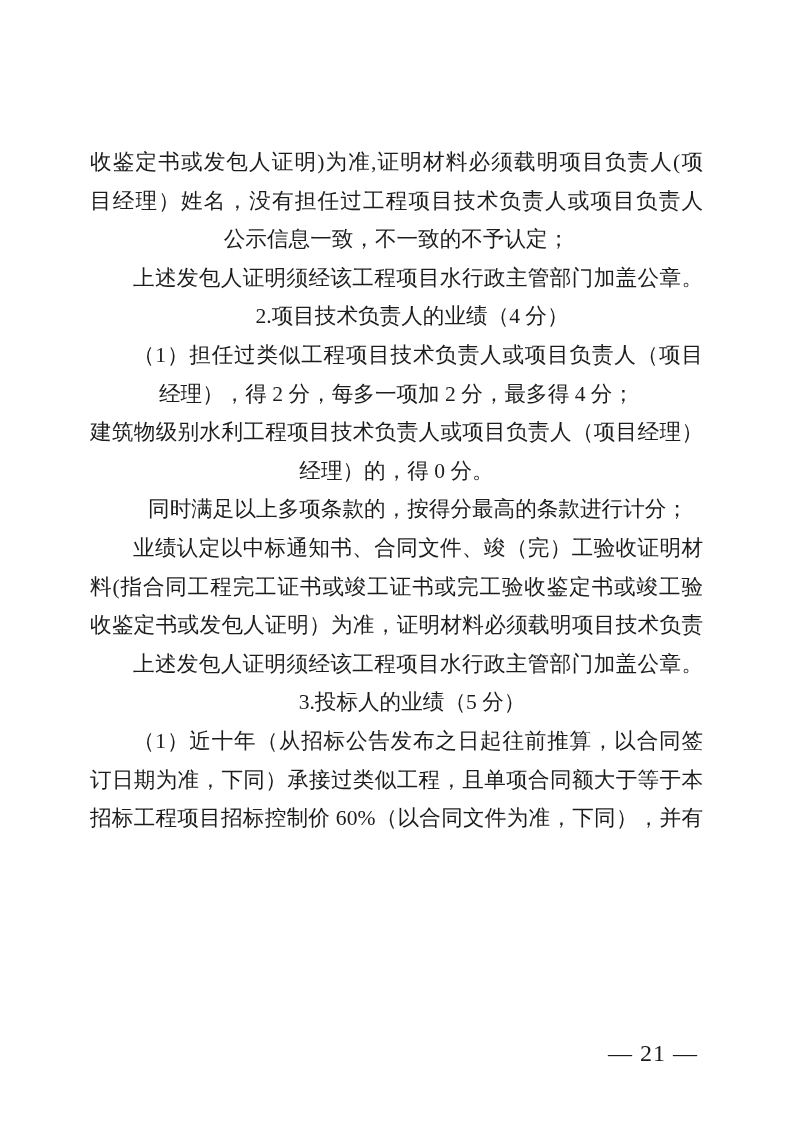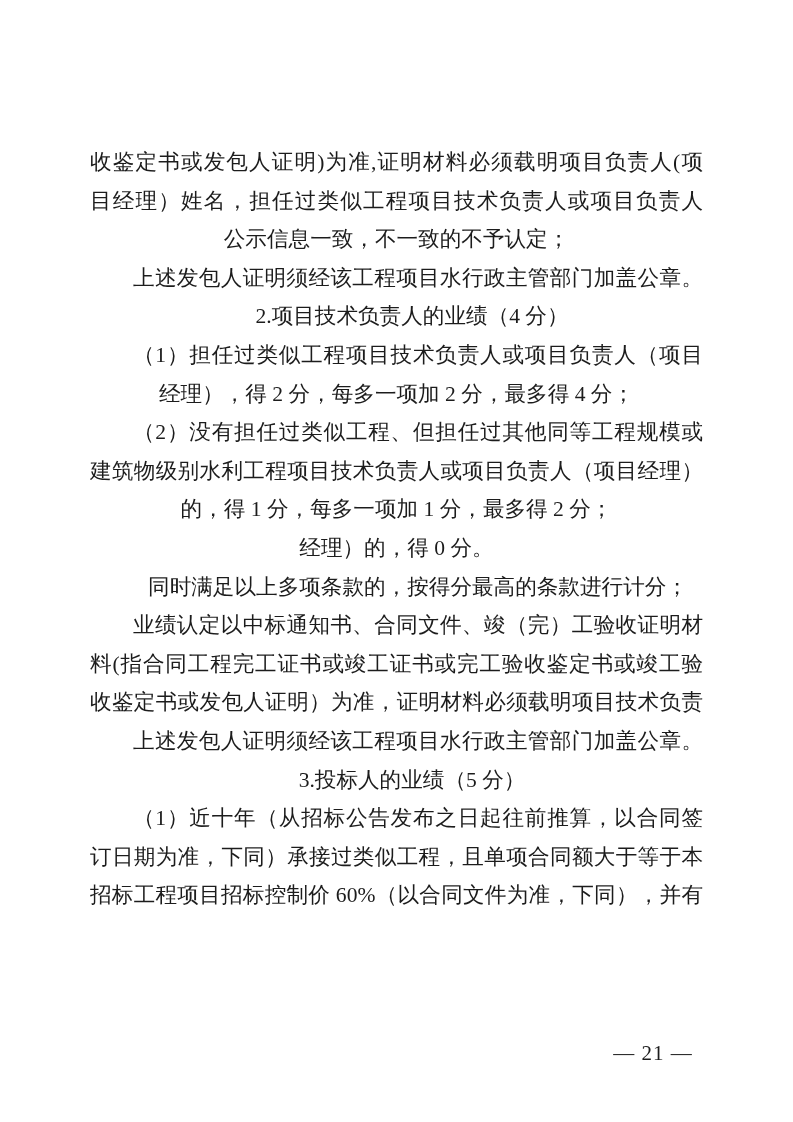--- a/index.html
+++ b/index.html
@@ -40,41 +40,39 @@
   .line.ind-num  { padding-left: 31px; }
   .page-number {
     position: absolute;
     top: 1038px;
     left: 593px;
     width: 120px;
     height: 30px;
     line-height: 30px;
     text-align: center;
     color: #1c1c1c;
-    font-size: 21px;
+    font-size: 24px;
     letter-spacing: 1px;
     white-space: nowrap;
   }
 </style>
 </head>
 <body>
 
 <div class="page">
   <div class="text-block">
 
   <div class="line fill">收鉴定书或发包人证明)为准,证明材料必须载明项目负责人(项</div>
-      <div class="line fill">目经理）姓名，担任过类似工程项目技术负责人或项目负责人</div>
+      <div class="line fill">目经理）姓名，没有担任过工程项目技术负责人或项目负责人</div>
       <div class="line">公示信息一致，不一致的不予认定；</div>
       <div class="line fill ind-para">上述发包人证明须经该工程项目水行政主管部门加盖公章。</div>
       <div class="line ind-num">2.项目技术负责人的业绩（4 分）</div>
       <div class="line fill ind-para">（1）担任过类似工程项目技术负责人或项目负责人（项目</div>
       <div class="line">经理），得 2 分，每多一项加 2 分，最多得 4 分；</div>
-      <div class="line fill ind-para">（2）没有担任过类似工程、但担任过其他同等工程规模或</div>
       <div class="line fill">建筑物级别水利工程项目技术负责人或项目负责人（项目经理）</div>
-      <div class="line">的，得 1 分，每多一项加 1 分，最多得 2 分；</div>
       <div class="line">经理）的，得 0 分。</div>
       <div class="line ind-para">同时满足以上多项条款的，按得分最高的条款进行计分；</div>
       <div class="line fill ind-para">业绩认定以中标通知书、合同文件、竣（完）工验收证明材</div>
       <div class="line fill">料(指合同工程完工证书或竣工证书或完工验收鉴定书或竣工验</div>
       <div class="line fill">收鉴定书或发包人证明）为准，证明材料必须载明项目技术负责</div>
       <div class="line fill ind-para">上述发包人证明须经该工程项目水行政主管部门加盖公章。</div>
       <div class="line ind-num">3.投标人的业绩（5 分）</div>
       <div class="line fill ind-para">（1）近十年（从招标公告发布之日起往前推算，以合同签</div>
       <div class="line fill">订日期为准，下同）承接过类似工程，且单项合同额大于等于本</div>
       <div class="line fill">招标工程项目招标控制价 60%（以合同文件为准，下同），并有</div>

